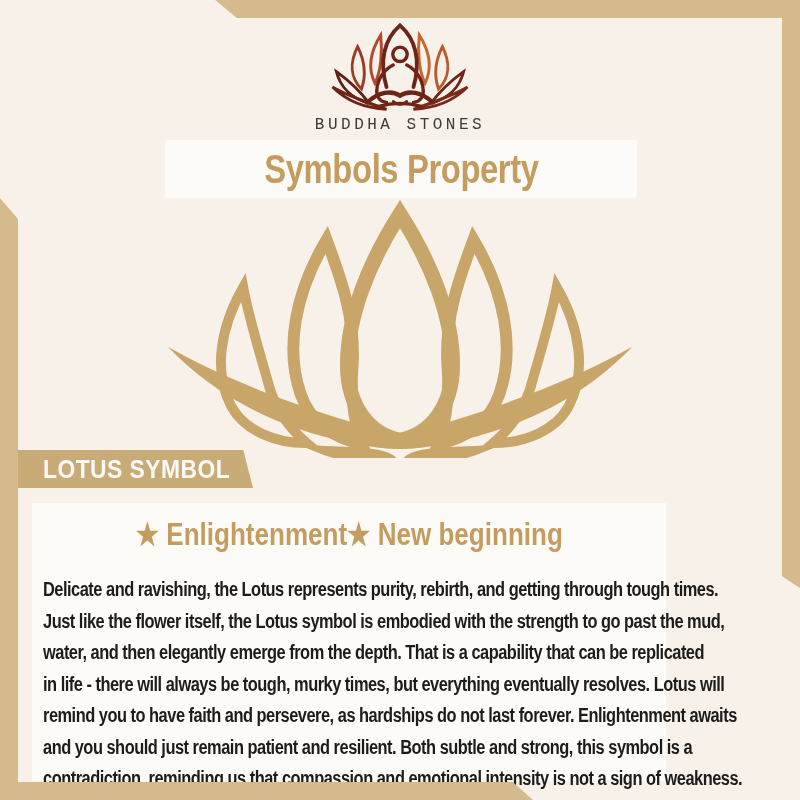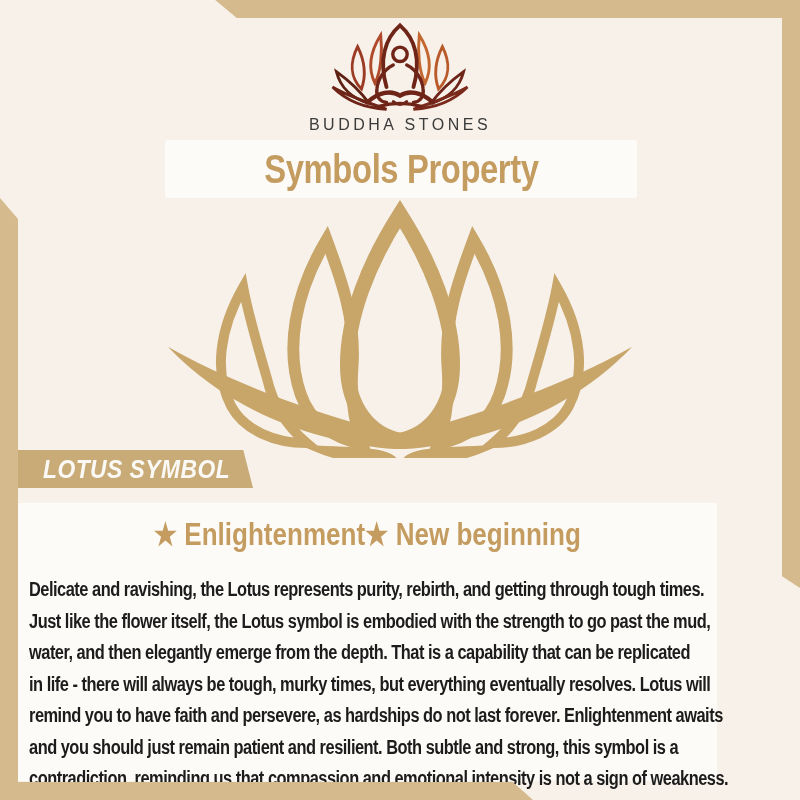--- a/index.html
+++ b/index.html
@@ -17,44 +17,44 @@
   .band-right{left:782px;top:0;width:18px;height:588px;
     clip-path:polygon(0 0,100% 0,100% 100%,0 98%);z-index:6;}
   .band-left{left:0;top:198px;width:18px;height:602px;
     clip-path:polygon(0 0,100% 3.5%,100% 100%,0 100%);z-index:6;}
   .band-bottom{left:0;top:782px;width:533px;height:18px;
     clip-path:polygon(0 0,96.2% 0,100% 100%,0 100%);z-index:6;}
 
   
   .logo{position:absolute;left:320px;top:10px;width:160px;height:106px;}
   .brand{position:absolute;left:0;top:116px;width:800px;
-    text-align:center;font-family:Liberation Sans, sans-serif;
+    text-align:center;font-family:Liberation Mono, monospace;
     font-size:16px;letter-spacing:3.5px;color:#3B3B3B;}
 
   
   .title-box{position:absolute;left:165px;top:140px;width:472px;height:58px;
     background:#FDFBF8;border-radius:3px;
     display:flex;align-items:center;justify-content:center;text-align:right;}
   .page-title{font-size:41px;font-weight:700;color:#C49C60;
     white-space:nowrap;transform:scaleX(0.8);letter-spacing:-0.5px;}
 
   
   .lotus{position:absolute;left:150px;top:200px;width:500px;height:258px;}
 
   
   .ribbon{position:absolute;left:10px;top:450px;width:243px;height:38px;
     background:#C9AB77;z-index:5;
     clip-path:polygon(0 0,96% 0,100% 100%,0 100%);
-    display:flex;align-items:center;font-style:italic;}
+    display:flex;align-items:center;}
   .ribbon-label{margin-left:33px;color:#FBF9F5;font-size:26px;font-weight:700;
     white-space:nowrap;transform:scaleX(0.88);transform-origin:0 50%;
     letter-spacing:0.5px;}
 
   
-  .card{position:absolute;left:18px;top:503px;width:699px;height:278px;
+  .card{position:absolute;left:32px;top:503px;width:634px;height:278px;
     background:#FDFBF8;z-index:4;}
   .section-heading{margin-top:11px;text-align:center;height:42px;line-height:42px;}
   .section-heading span{display:inline-block;font-size:31px;font-weight:700;
     color:#C49C60;white-space:nowrap;transform:scaleX(0.84);}
   .body-text{margin-top:18px;padding-left:11px;}
   .body-line{font-size:20px;font-weight:700;color:#1C1C1C;
     line-height:31.5px;white-space:nowrap;
     transform:scaleX(0.82);transform-origin:0 50%;letter-spacing:-0.6px;}
 </style>
 </head>

